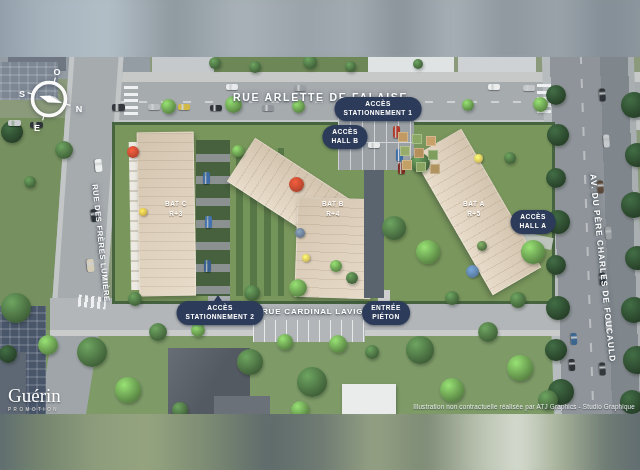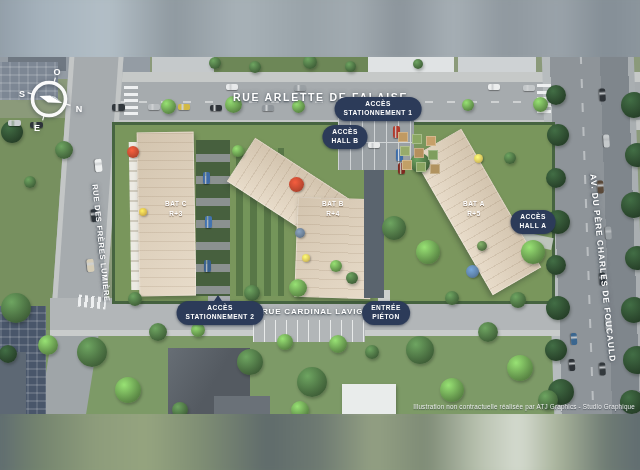--- a/index.html
+++ b/index.html
@@ -284,15 +284,19 @@
     <polygon points="45.4,36 31,35.4 22.4,29.1 33,28.6" fill="#ffffff"></polygon>
     <polygon points="45.4,36 33,28.6 38,29.8" fill="#cfd6dc"></polygon>
     <g fill="#ffffff" font-family="Liberation Sans,sans-serif" font-size="9" font-weight="700" text-anchor="middle">
       <text x="40" y="8" id="cmp-o">O</text>
       <text x="5" y="30" id="cmp-s">S</text>
       <text x="20" y="64" id="cmp-e">E</text>
       <text x="62" y="45" id="cmp-n">N</text>
     </g>
   </svg>
 
+  <div class="logo">
+    <div class="name">Guérin</div>
+    <div class="sub">PROMOTION</div>
+  </div>
   <div class="credit">Illustration non contractuelle réalisée par ATJ Graphics - Studio Graphique</div>
 
 </div>
 
 </body></html>

